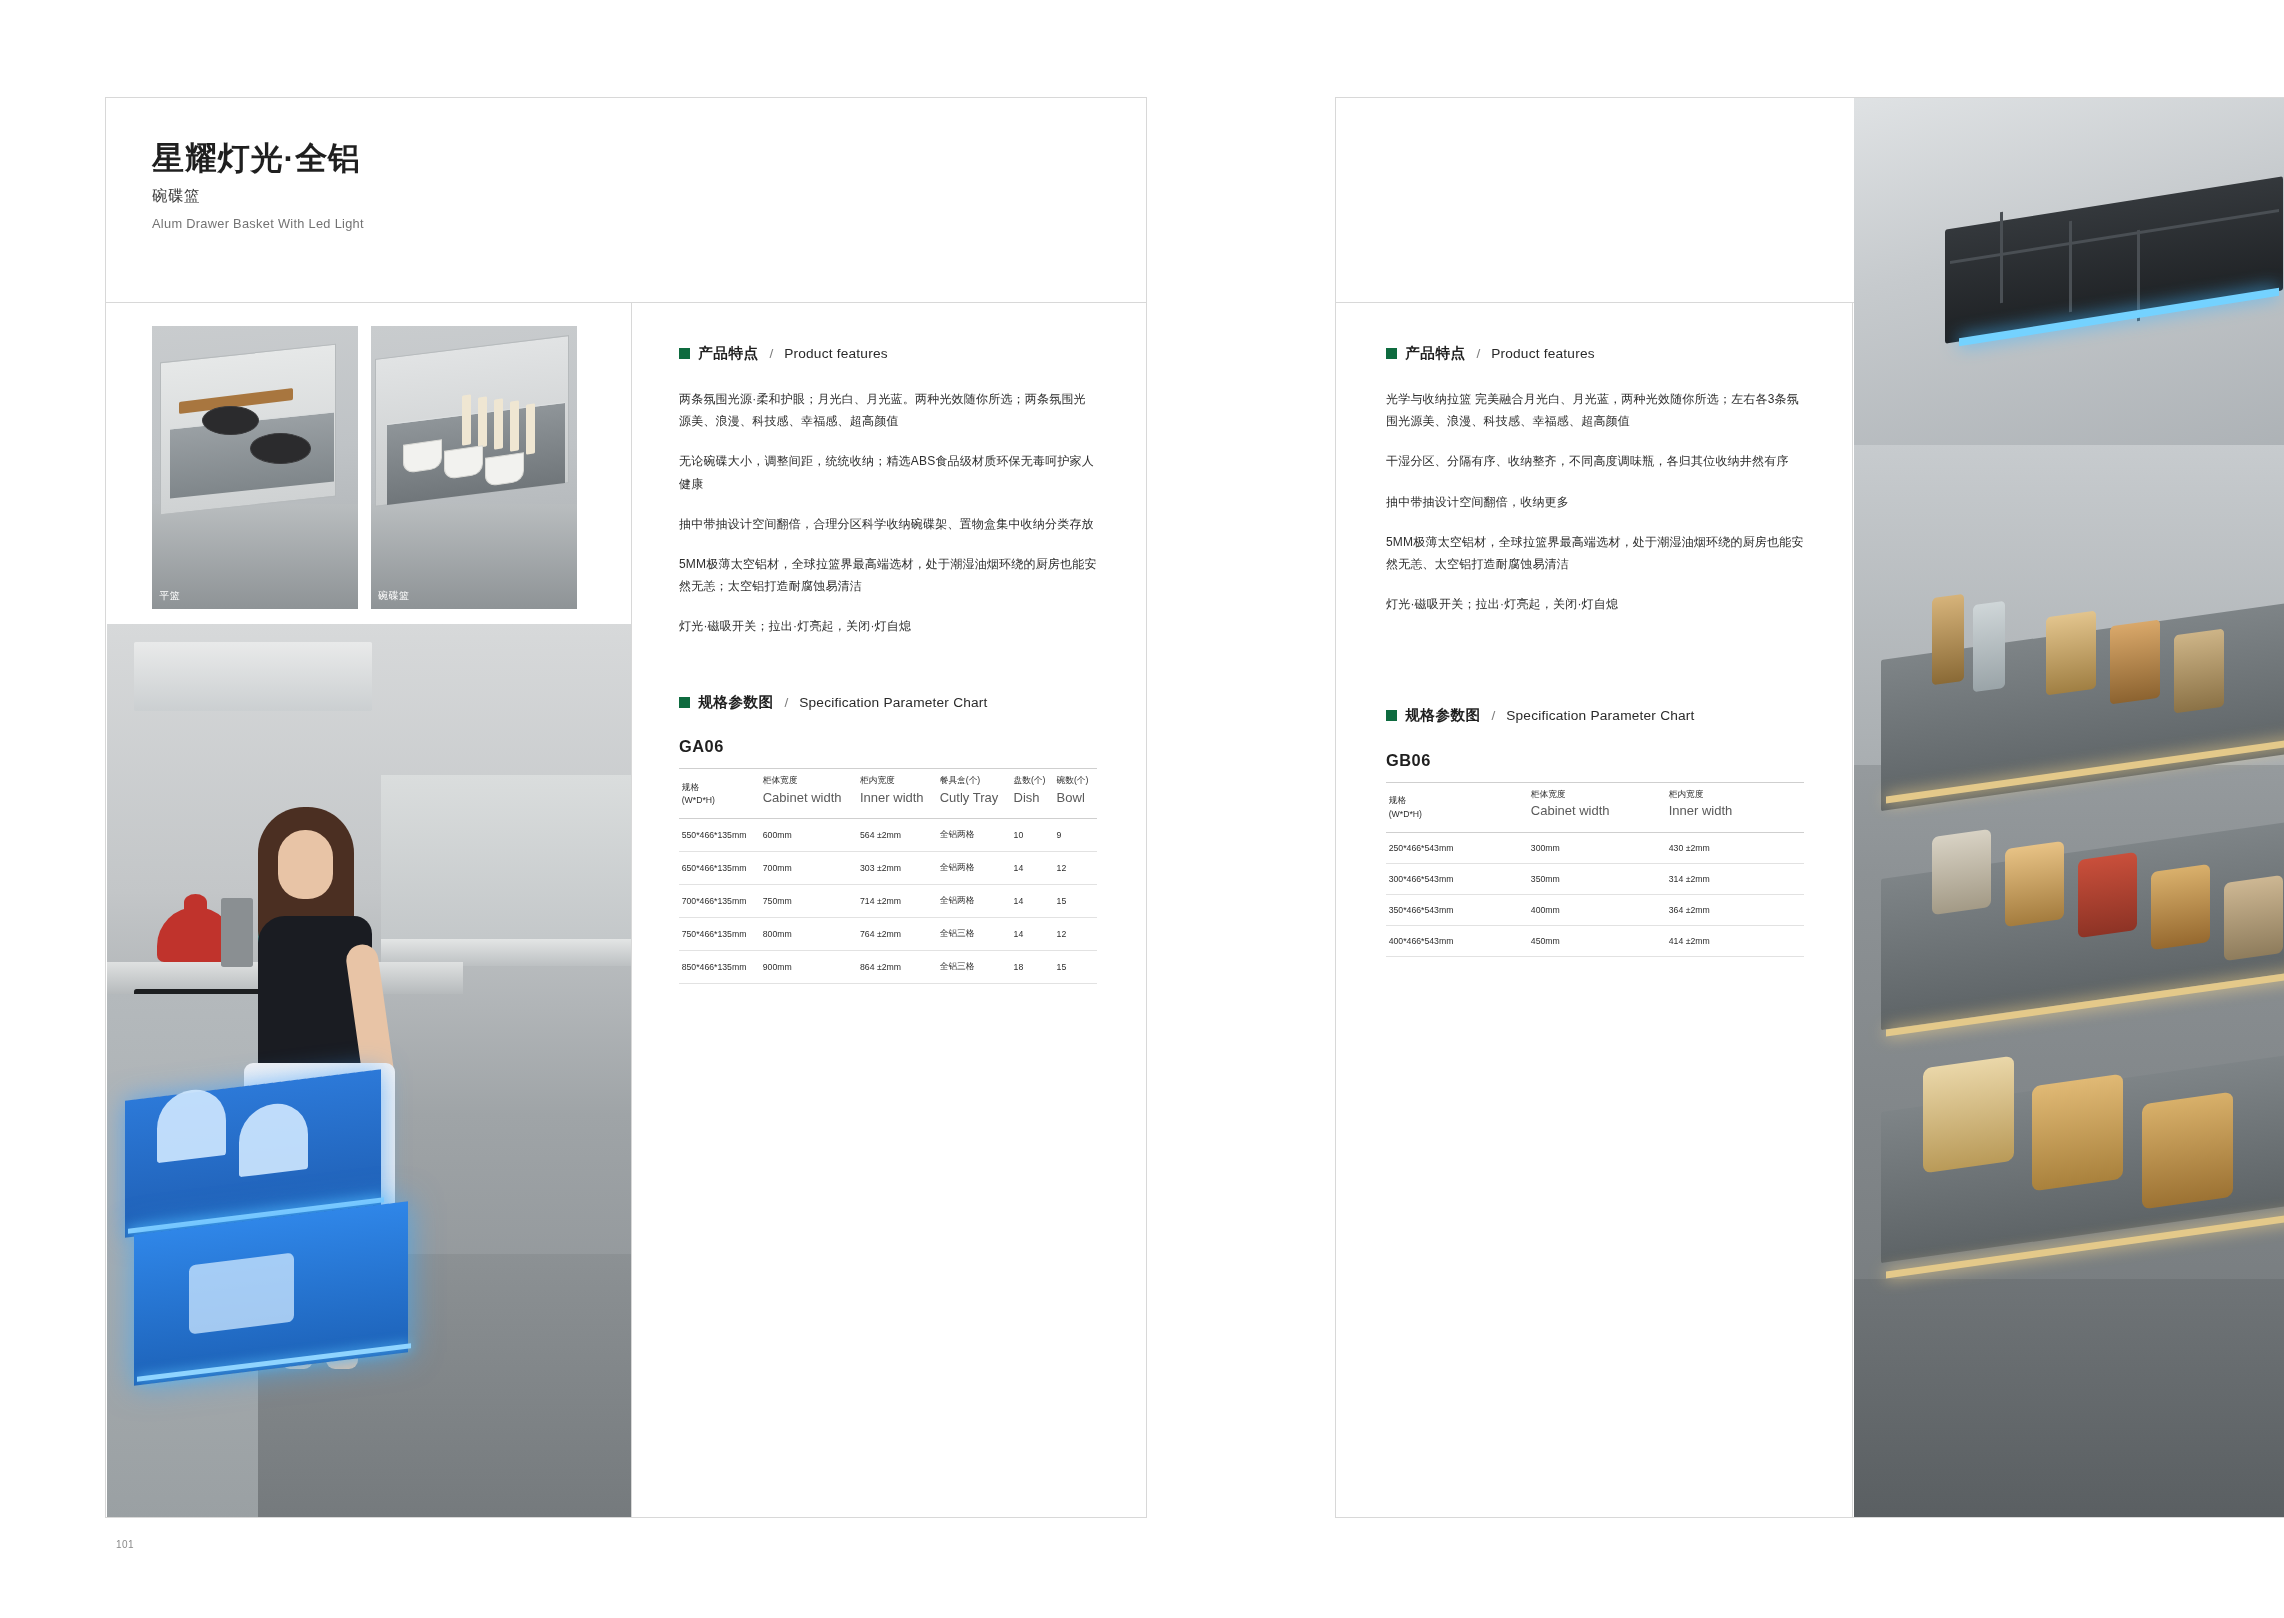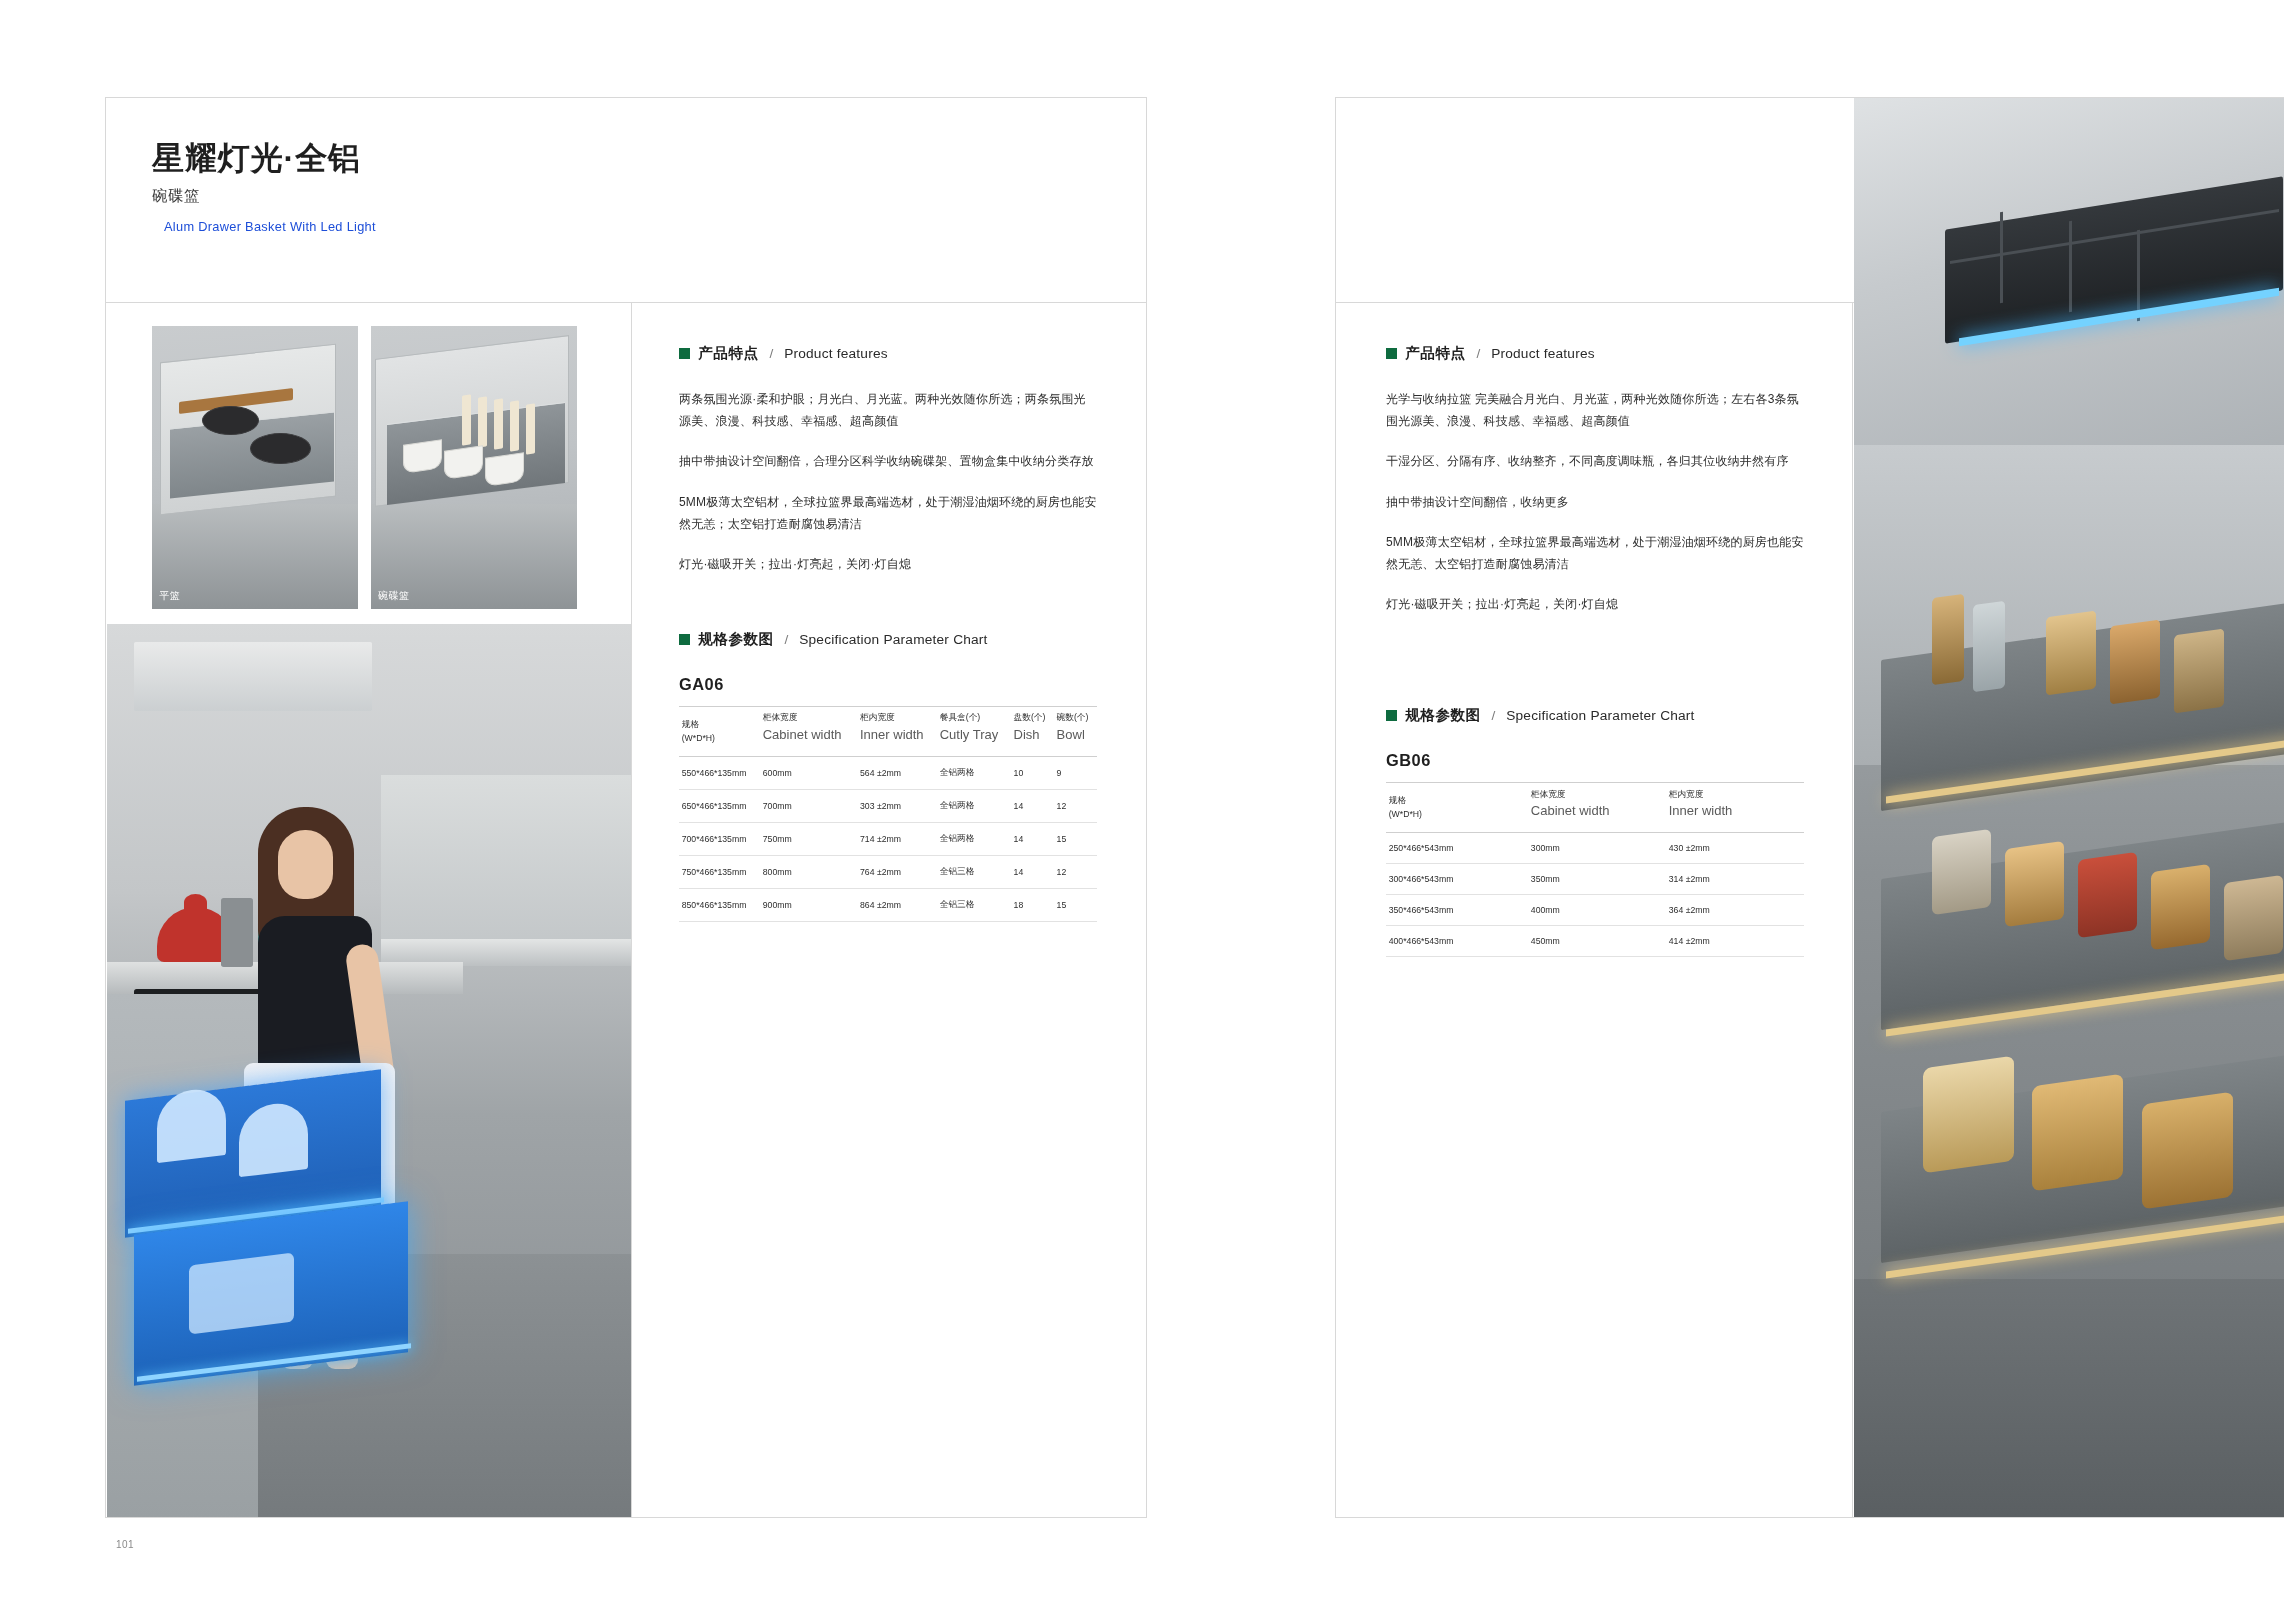--- a/index.html
+++ b/index.html
@@ -72,22 +72,22 @@
     margin: 0 0 10px 0;
   }
   .brand-sub-cn {
     font-size: 15.5px;
     color: #3a3a3a;
     margin: 0 0 9px 0;
     letter-spacing: 0.5px;
   }
   .brand-sub-en {
     font-size: 12.8px;
-    color: #1d4ed8;
-    margin: 12px;
+    color: #737373;
+    margin: 0;
     letter-spacing: 0.3px;
   }
   
   .vline {
     position: absolute;
     top: 205px;
     bottom: 0;
     width: 1.4px;
     background: #d8d8d8;
   }
@@ -696,20 +696,21 @@
 
       <div class="content">
         <div class="section-head">
           <span class="sq"></span>
           <span class="sh-cn">产品特点</span>
           <span class="sh-sep">/</span>
           <span class="sh-en">Product features</span>
         </div>
 
         <p class="feature-p">两条氛围光源·柔和护眼；月光白、月光蓝。两种光效随你所选；两条氛围光源美、浪漫、科技感、幸福感、超高颜值</p>
+        <p class="feature-p">无论碗碟大小，调整间距，统统收纳；精选ABS食品级材质环保无毒呵护家人健康</p>
         <p class="feature-p">抽中带抽设计空间翻倍，合理分区科学收纳碗碟架、置物盒集中收纳分类存放</p>
         <p class="feature-p">5MM极薄太空铝材，全球拉篮界最高端选材，处于潮湿油烟环绕的厨房也能安然无恙；太空铝打造耐腐蚀易清洁</p>
         <p class="feature-p">灯光·磁吸开关；拉出·灯亮起，关闭·灯自熄</p>
 
         <div class="spec-block">
           <div class="section-head">
             <span class="sq"></span>
             <span class="sh-cn">规格参数图</span>
             <span class="sh-sep">/</span>
             <span class="sh-en">Specification Parameter Chart</span>

